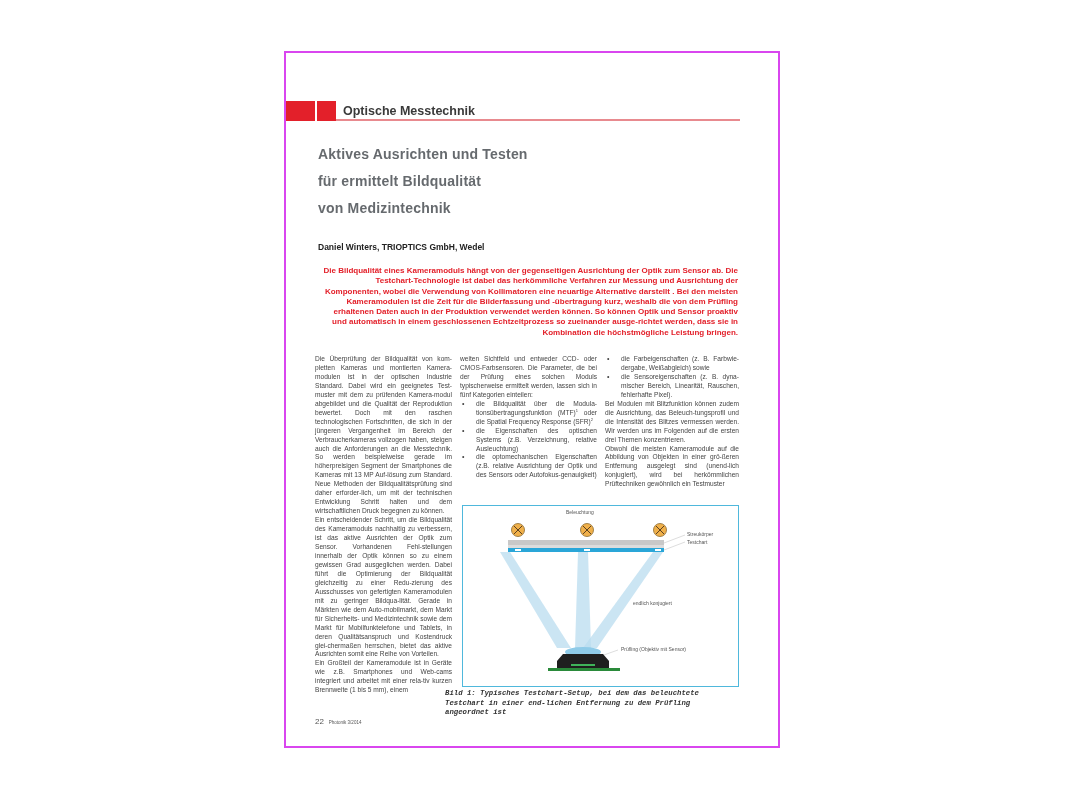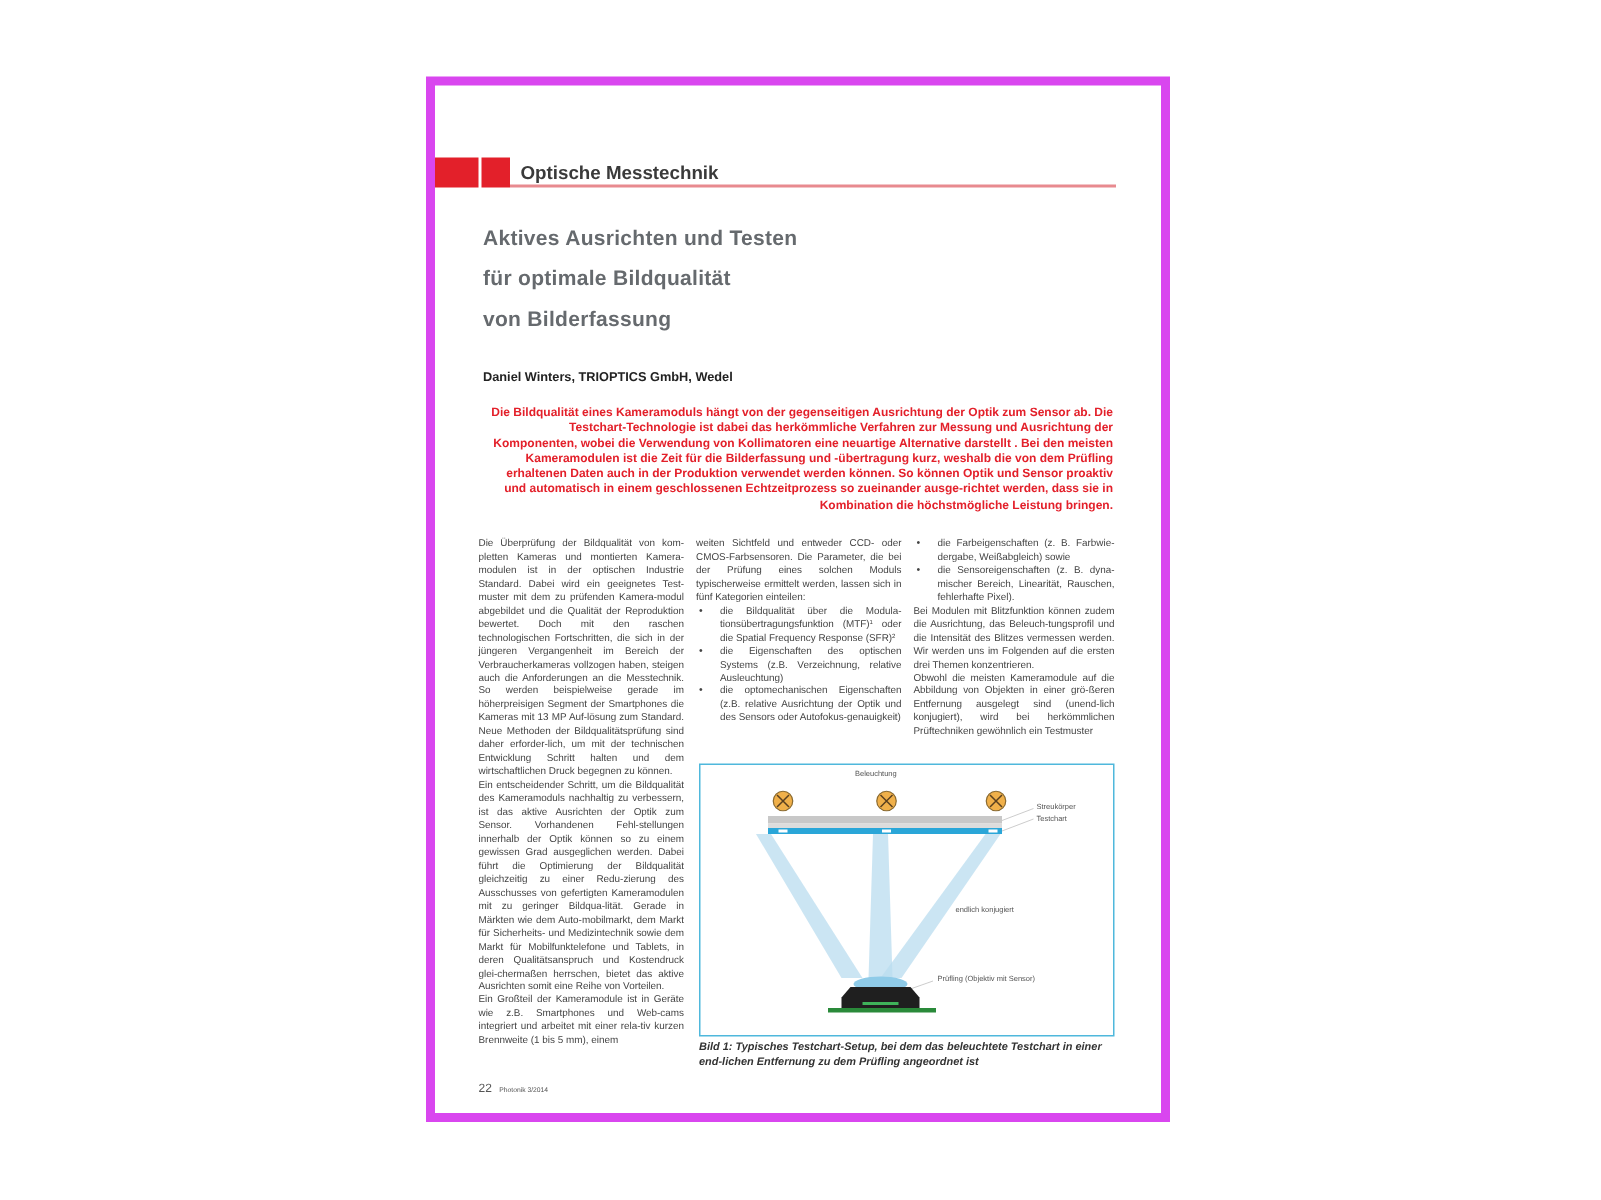--- a/index.html
+++ b/index.html
@@ -2,21 +2,21 @@
 <html><head>
 <meta charset="utf-8">
 <style>
   html, body { margin: 0; padding: 0; }
   body {
     width: 1067px; height: 800px; background: #ffffff; position: relative;
     font-family: "Liberation Sans", "DejaVu Sans", sans-serif; overflow: hidden;
   }
   .page {
     position: absolute; left: 284px; top: 51px; width: 496px; height: 697px;
-    background: #fff; border: 6px solid #d946ef; box-sizing: border-box;
+    background: #fff; border: 2px solid #d946ef; box-sizing: border-box;
   }
   .section-bar { position: absolute; left: 0; top: 48px; width: 454px; height: 20px; }
   .red-block { position: absolute; top: 0; height: 20px; background: #e3202a; }
   .red-block.b1 { left: 0; width: 29px; }
   .red-block.b2 { left: 31px; width: 19px; }
   .section-label {
     position: absolute; left: 57px; top: 3px; font-size: 12.5px; font-weight: bold; color: #3a3a3a;
   }
   .section-line { position: absolute; left: 50px; top: 18px; width: 404px; height: 1.5px; background: #e88a8f; }
   .title {
@@ -38,44 +38,44 @@
   .col3 { left: 319px; width: 134px; }
   ul.bl { margin: 0; padding: 0; list-style: none; }
   ul.bl li { position: relative; padding-left: 16px; }
   ul.bl li::before { content: "\2022"; position: absolute; left: 2px; top: 0; font-size: 7px; }
   sup { font-size: 4px; vertical-align: top; line-height: 4px; }
   .figure {
     position: absolute; left: 176px; top: 452px; width: 277px; height: 182px;
     border: 1.5px solid #4fb8dc; box-sizing: border-box; background: #fff;
   }
   .caption {
-    position: absolute; left: 176px; top: 636px; width: 280px; font-size: 7.3px; font-weight: bold;
-    font-style: italic; color: #333; line-height: 9.5px;
+    position: absolute; left: 159px; top: 636px; width: 280px; font-size: 7.3px; font-weight: bold;
+    font-style: italic; color: #333; line-height: 9.5px; font-family: Liberation Mono, monospace;
   }
   .footer { position: absolute; left: 29px; top: 664px; font-size: 7px; color: #555; }
   .footer .pnum { font-size: 8px; margin-right: 3px; }
   .footer .mag { font-size: 4.5px; }
   .fig-label { position: absolute; font-size: 5px; color: #555; white-space: nowrap; }
 </style>
 </head>
 <body>
 
 <div class="page">
 
   <div class="section-bar">
     <div class="red-block b1"></div>
     <div class="red-block b2"></div>
     <div class="section-label">Optische Messtechnik</div>
     <div class="section-line"></div>
   </div>
 
   <div class="title">
     <div>Aktives Ausrichten und Testen</div>
-    <div>für optimale Bildqualität</div>
-    <div>von Bilderfassung</div>
+    <div>für ermittelt Bildqualität</div>
+    <div>von Medizintechnik</div>
   </div>
 
   <div class="author">Daniel Winters, TRIOPTICS GmbH, Wedel</div>
 
   <div class="abstract">Die Bildqualität eines Kameramoduls hängt von der gegenseitigen Ausrichtung der Optik zum Sensor ab.  Die Testchart-Technologie ist dabei das herkömmliche Verfahren zur Messung und Ausrichtung der Komponenten, wobei die Verwendung von Kollimatoren eine neuartige Alternative darstellt . Bei den meisten Kameramodulen ist die Zeit für die Bilderfassung und -übertragung kurz, weshalb die von dem Prüfling erhaltenen Daten auch in der Produktion verwendet werden können. So können Optik und Sensor proaktiv und automatisch in einem geschlossenen Echtzeitprozess so zueinander ausge-richtet werden, dass sie in Kombination die höchstmögliche Leistung bringen.</div>
 
   <div class="col col1">
     <p>Die Überprüfung der Bildqualität von kom-pletten Kameras und montierten Kamera-modulen ist in der optischen Industrie Standard. Dabei wird ein geeignetes Test-muster mit dem zu prüfenden Kamera-modul abgebildet und die Qualität der Reproduktion bewertet. Doch mit den raschen technologischen Fortschritten, die sich in der jüngeren Vergangenheit im Bereich der Verbraucherkameras vollzogen haben, steigen auch die Anforderungen an die Messtechnik. So werden beispielweise gerade im höherpreisigen Segment der Smartphones die Kameras mit 13 MP Auf-lösung zum Standard. Neue Methoden der Bildqualitätsprüfung sind daher erforder-lich, um mit der technischen Entwicklung Schritt halten und dem wirtschaftlichen Druck begegnen zu können.</p>
     <p>Ein entscheidender Schritt, um die Bildqualität des Kameramoduls nachhaltig zu verbessern, ist das aktive Ausrichten der Optik zum Sensor. Vorhandenen Fehl-stellungen innerhalb der Optik können so zu einem gewissen Grad ausgeglichen werden. Dabei führt die Optimierung der Bildqualität gleichzeitig zu einer Redu-zierung des Ausschusses von gefertigten Kameramodulen mit zu geringer Bildqua-lität. Gerade in Märkten wie dem Auto-mobilmarkt, dem Markt für Sicherheits- und Medizintechnik sowie dem Markt für Mobilfunktelefone und Tablets, in deren Qualitätsanspruch und Kostendruck glei-chermaßen herrschen, bietet das aktive Ausrichten somit eine Reihe von Vorteilen.</p>
     <p>Ein Großteil der Kameramodule ist in Geräte wie z.B. Smartphones und Web-cams integriert und arbeitet mit einer rela-tiv kurzen Brennweite (1 bis 5 mm), einem</p>

